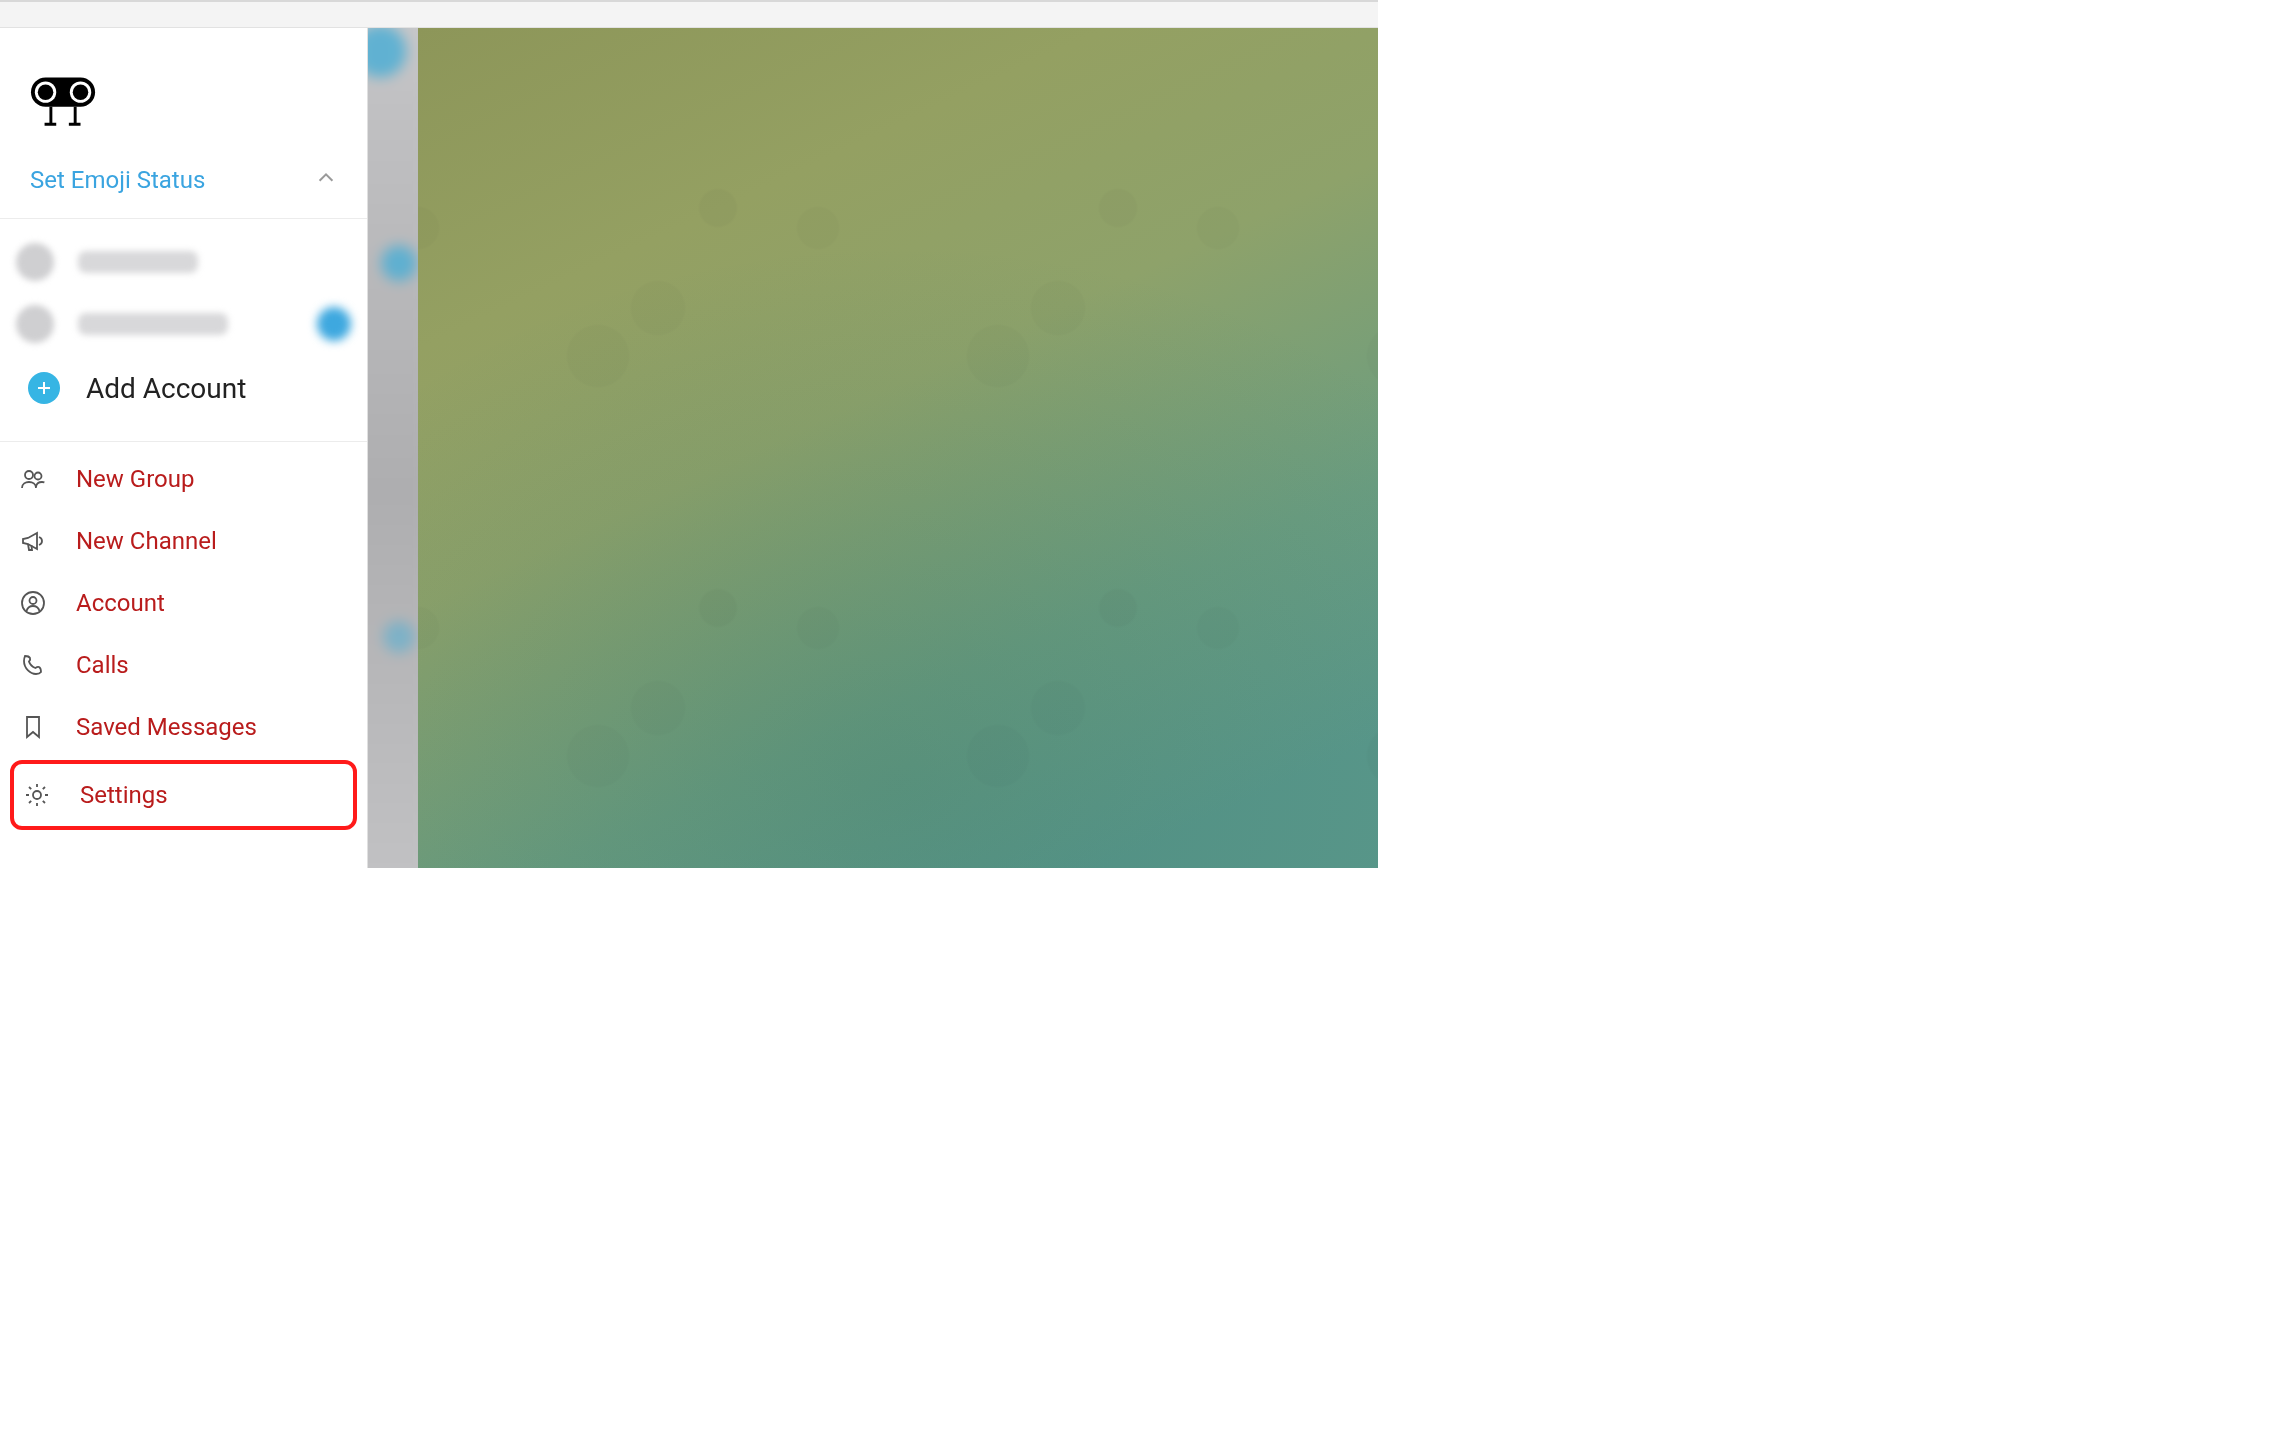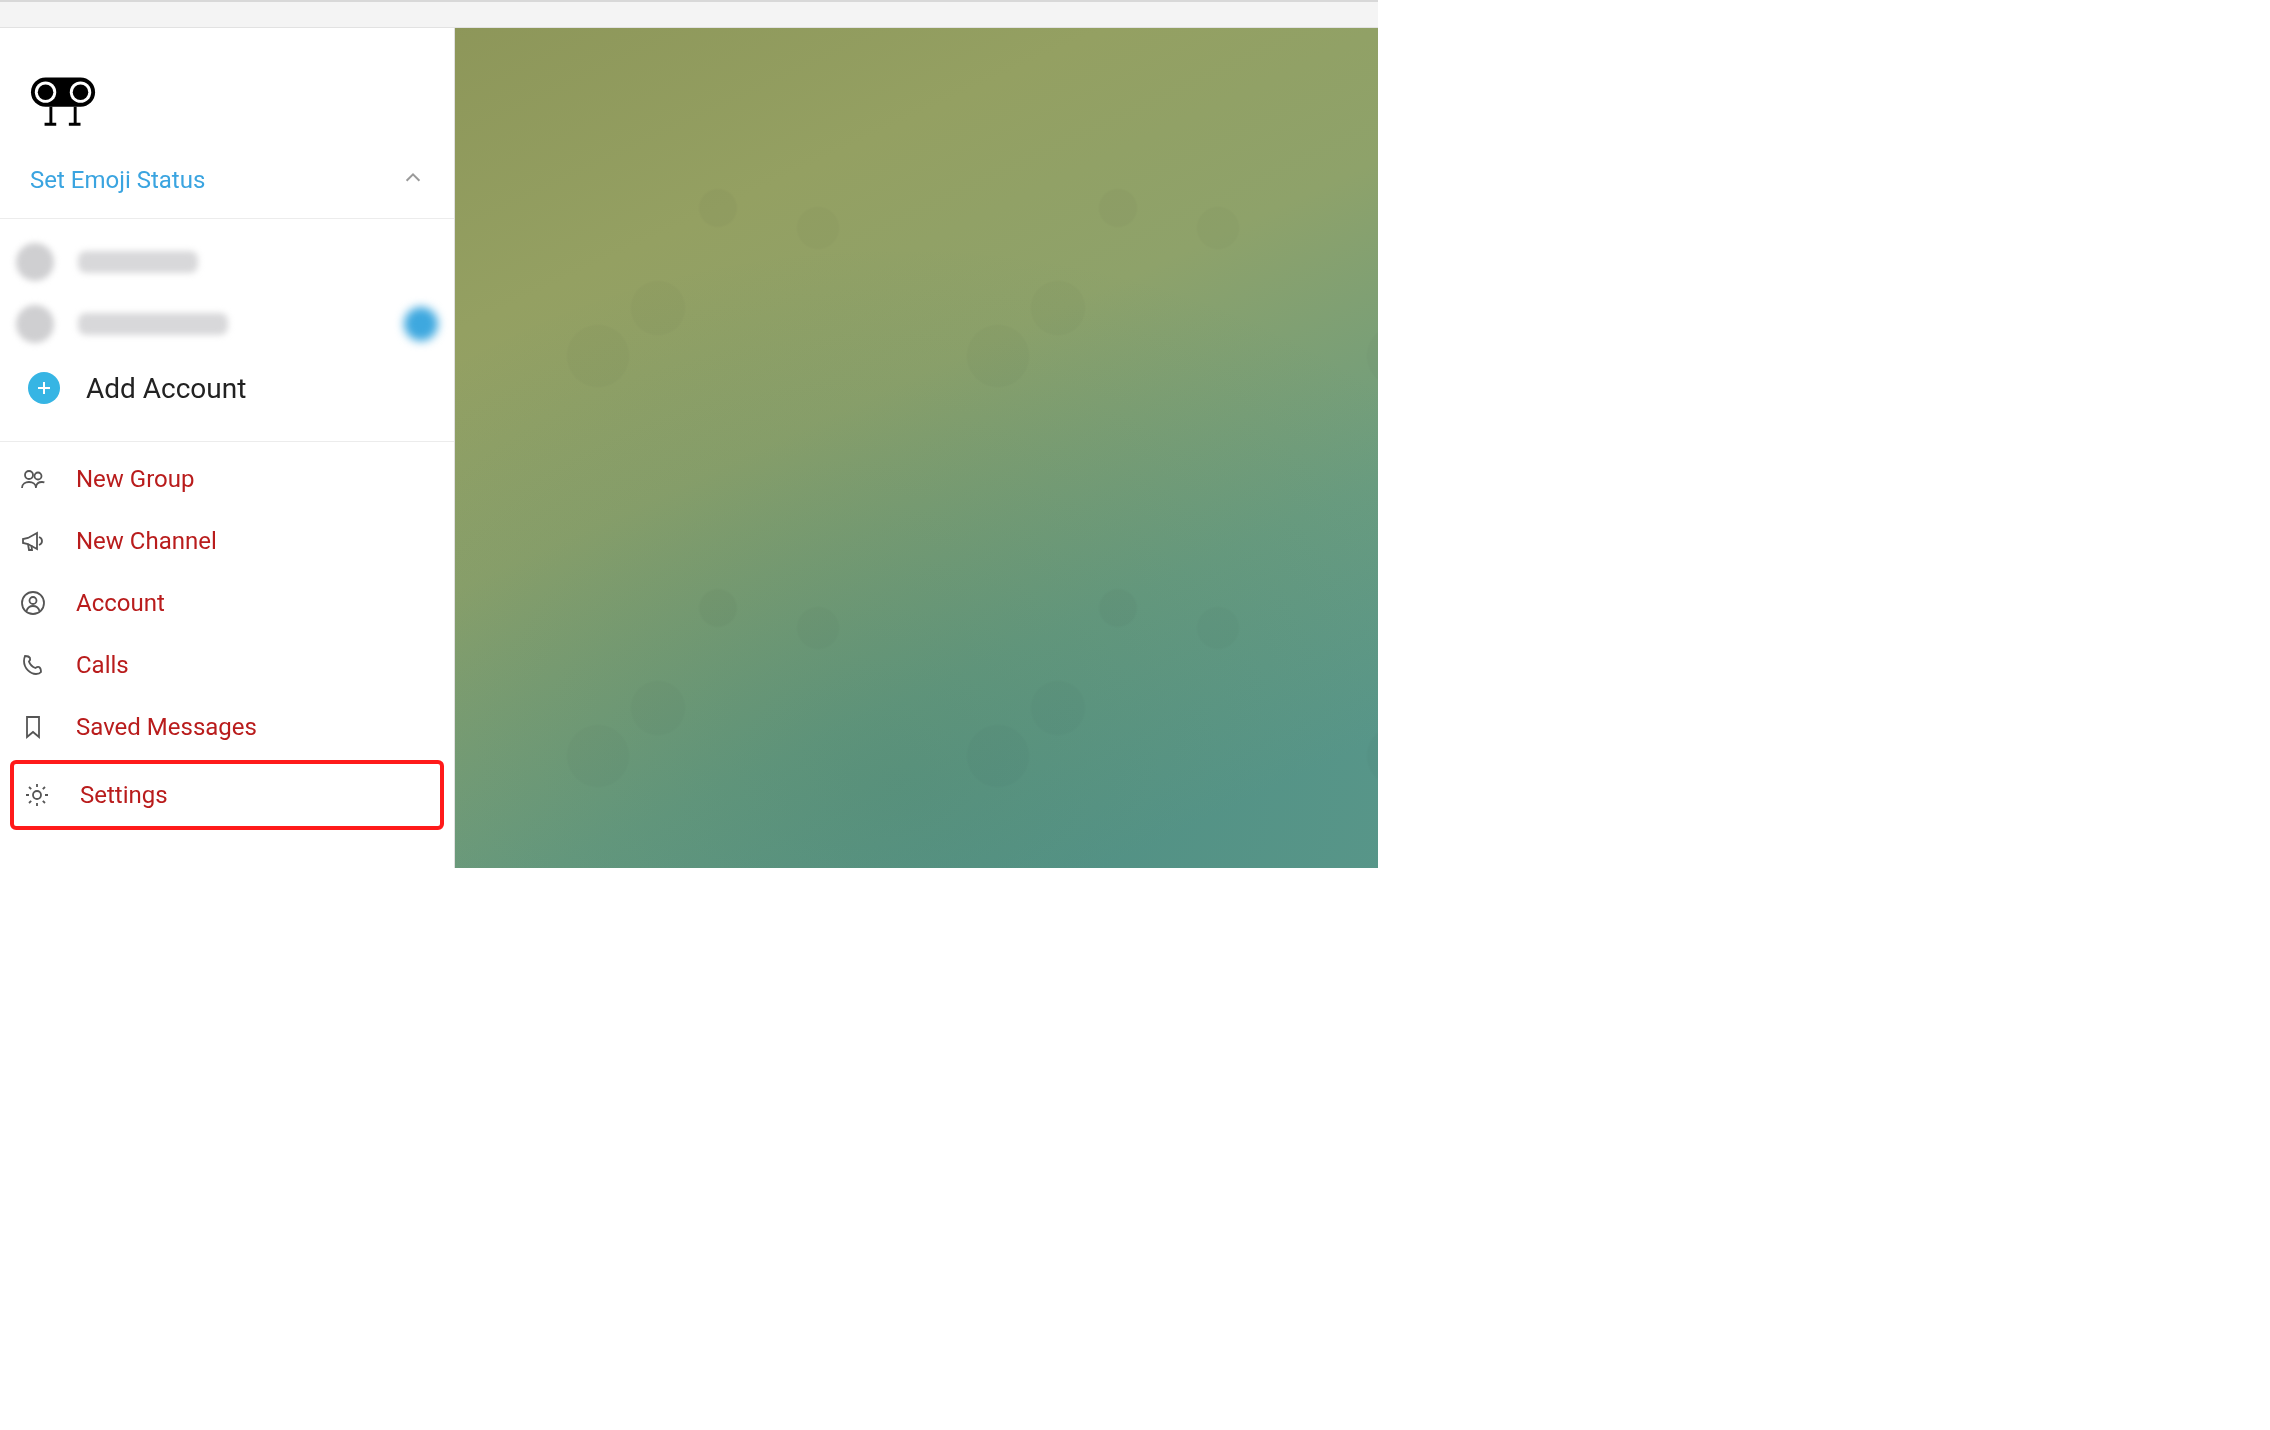--- a/index.html
+++ b/index.html
@@ -69,21 +69,21 @@
       radial-gradient(circle at 55% 92%, rgba(0,0,0,.05) 0 30px, transparent 32px);
     background-size: 400px 400px;
     mix-blend-mode: multiply;
     opacity:.35;
   }
 
   
   .drawer {
     position: absolute;
     left: 0; top: 0; bottom: 0;
-    width: 455px;
+    width: 368px;
     background: #fff;
     border-right: 1px solid #e0e0e0;
     display: flex;
     flex-direction: column;
     z-index: 5;
   }
 
   .drawer-header {
     padding: 36px 30px 0 30px;
   }
@@ -164,21 +164,21 @@
   }
   .menu-item .mi-icon {
     width: 30px; height: 30px; margin-right: 28px;
     display: flex; align-items: center; justify-content: center;
   }
   .mi-icon svg { width: 28px; height: 28px; stroke: #555; stroke-width: 1.8; fill: none; }
 
   
   .menu-item.highlight {
     border: 4px solid #ff1a1a;
-    border-radius: 6px;
+    border-radius: 12px;
     margin: 2px 10px;
     padding: 0 8px 0 8px;
     height: 70px;
   }
   .menu-item.highlight .mi-icon { margin-left: 0; }
 
   
   .toggle {
     margin-left: auto;
     width: 46px; height: 24px;

